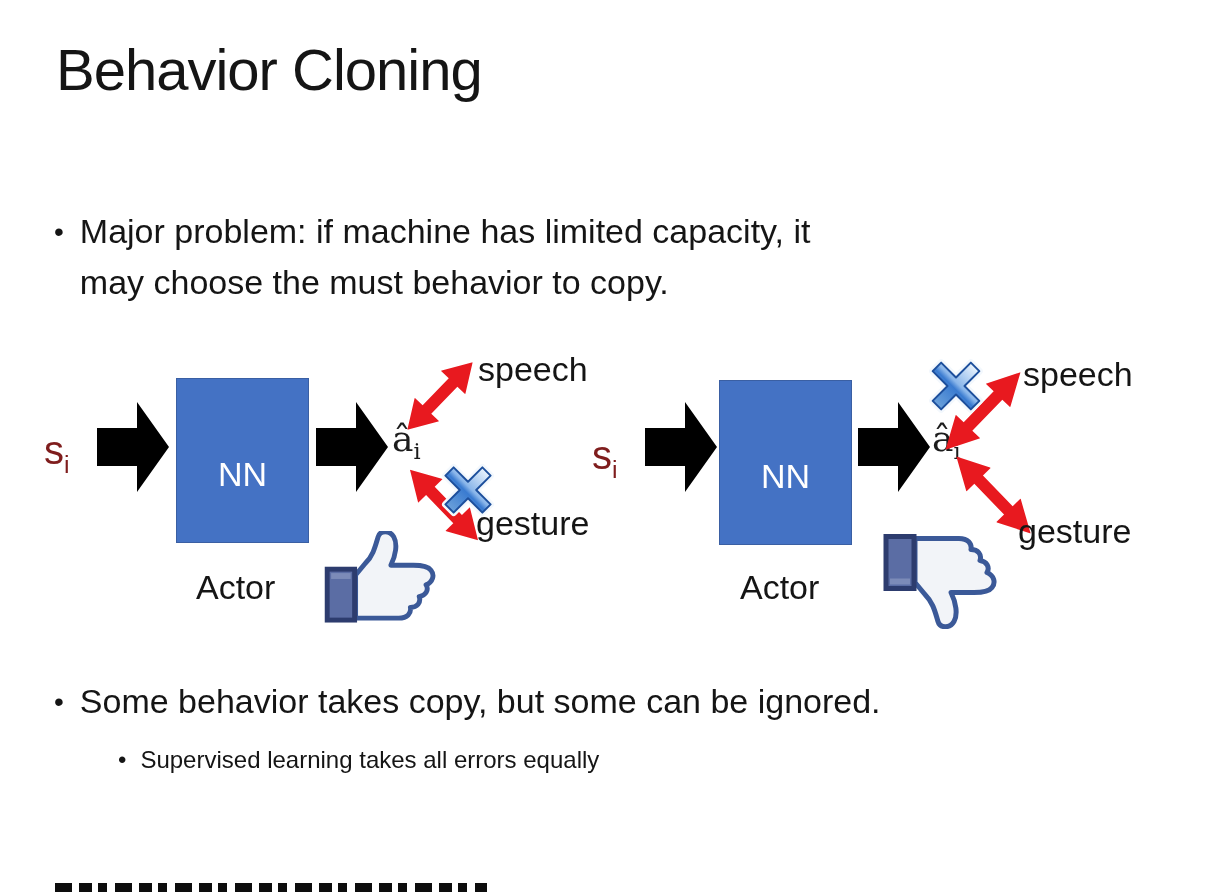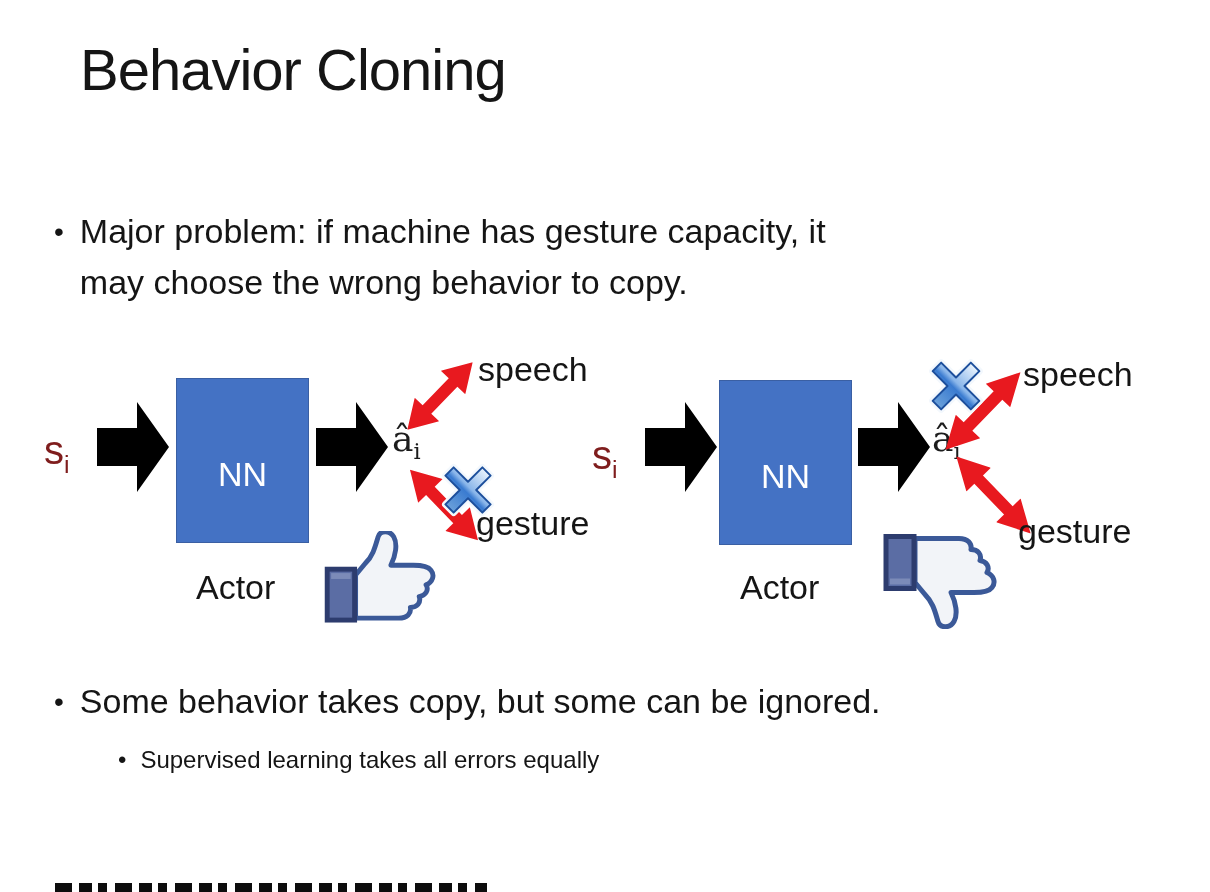--- a/index.html
+++ b/index.html
@@ -1,19 +1,19 @@
 <!DOCTYPE html>
 <html><head>
 <meta charset="utf-8">
 <style>
   html,body{margin:0;padding:0;background:#fff;}
   .slide{position:relative;width:1210px;height:892px;background:#fff;overflow:hidden;
          font-family:"Liberation Sans",sans-serif;color:#111;}
   .abs{position:absolute;}
-  .title{left:56px;top:36px;font-size:58px;font-weight:300;letter-spacing:-1px;color:#151515;margin-left:24px;}
+  .title{left:56px;top:36px;font-size:58px;font-weight:300;letter-spacing:-1px;color:#151515;}
   
   .bullet{display:flex;align-items:flex-start;}
   .bdot{font-size:28px;line-height:51px;margin-right:16px;color:#151515;}
   .btxt{font-size:34px;line-height:51px;color:#151515;}
   #bullet1{left:54px;top:206px;}
   #bullet2{left:54px;top:676px;}
   #bullet3{left:118px;top:736px;}
   #bullet3 .bdot{font-size:24px;line-height:48px;margin-right:14px;}
   #bullet3 .btxt{font-size:24px;line-height:48px;}
   
@@ -91,22 +91,22 @@
     </g>
   </defs>
 </svg>
 
 <div class="slide">
 
   <div class="abs title">Behavior Cloning</div>
 
   <div class="abs bullet" id="bullet1">
     <span class="bdot">•</span>
-    <span class="btxt"><span>Major problem: if machine has gesture capacity, it</span><br>
-      <span>may choose the wrong behavior to copy.</span></span>
+    <span class="btxt"><span>Major problem: if machine has limited capacity, it</span><br>
+      <span>may choose the must behavior to copy.</span></span>
   </div>
 
   <div class="abs silabel si-l"><span>s</span><sub>i</sub></div>
   <div class="abs flowarrow fa1-l">
     <svg width="72" height="90" viewBox="0 0 72 90">
         <use href="#blackarrow-shape"></use>
       </svg>
   </div>
   <div class="abs nnbox nn-l">
     <span>NN</span>

